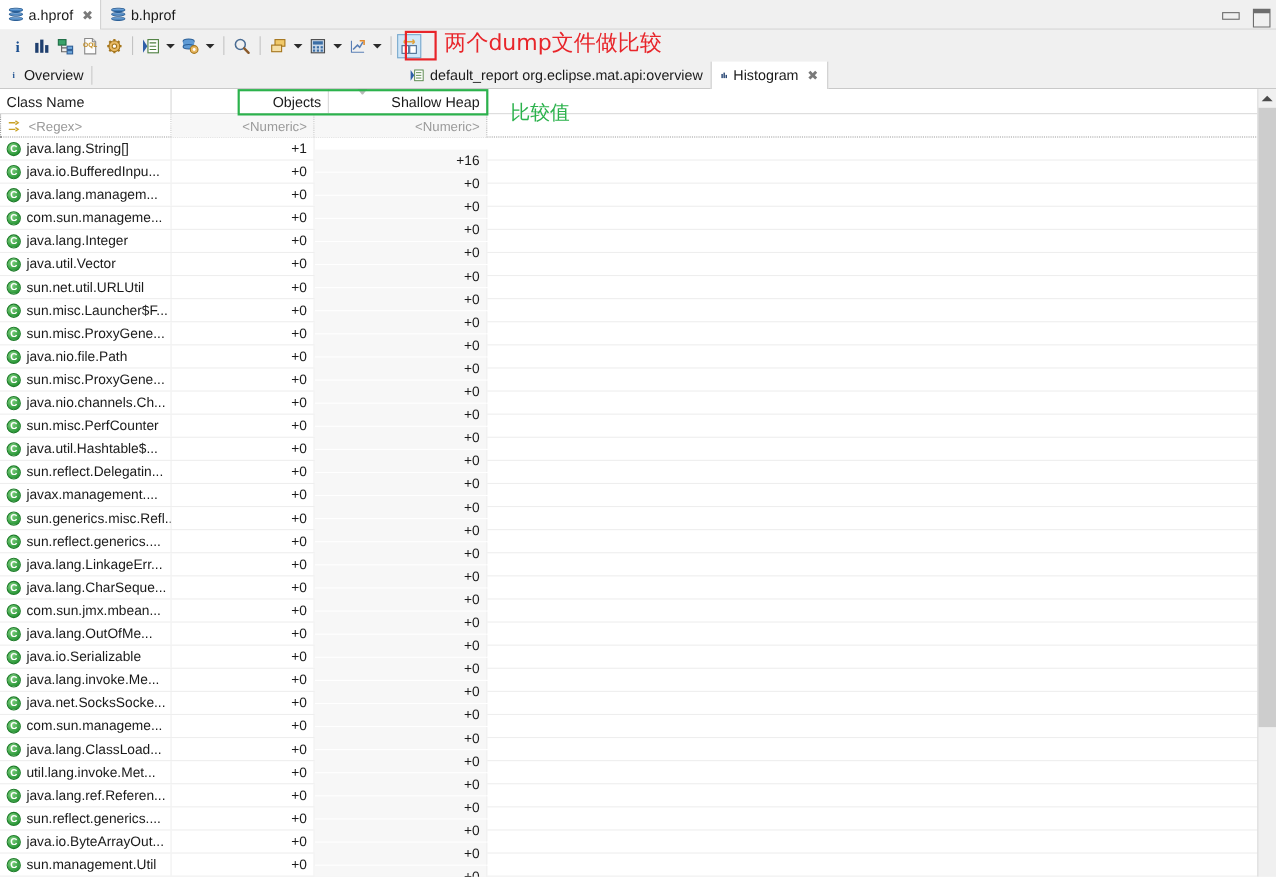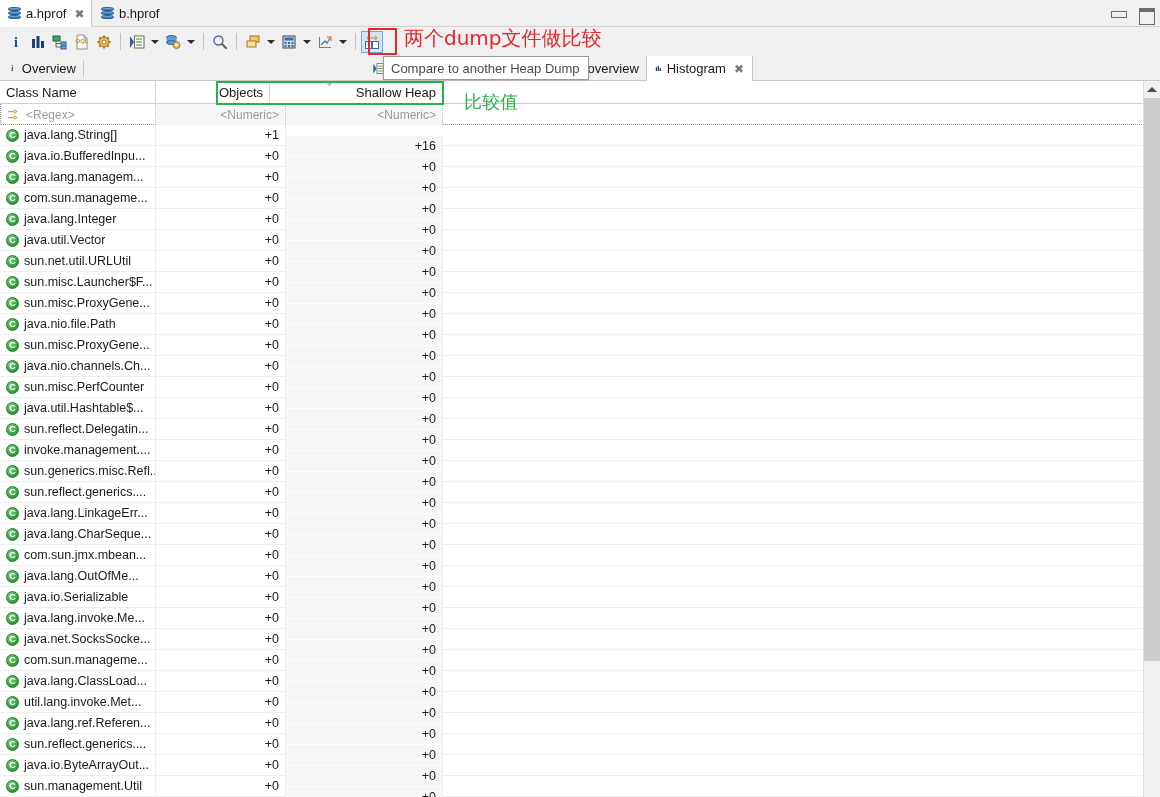--- a/index.html
+++ b/index.html
@@ -377,26 +377,25 @@
       <svg width="13" height="13" viewBox="0 0 16 16">
         <rect x="2" y="5" width="3" height="9" fill="#1f3f6e"></rect>
         <rect x="6.5" y="2" width="3" height="12" fill="#1f3f6e"></rect>
         <rect x="11" y="7" width="3" height="7" fill="#1f3f6e"></rect>
       </svg>
       <span>Histogram</span>
       <span class="closex">✖</span>
     </div>
   </div>
 
-  <div class="tooltip">Compare to another Heap Dump</div>
 
   <div class="tablewrap">
     <div class="thead">
       <div class="th" style="left:0px;width:156px;">Class Name</div>
-      <div class="th num" style="left:140px;width:130px;">Objects</div>
+      <div class="th num" style="left:169px;width:130px;">Objects</div>
       <div class="th num" style="left:286px;width:157px;">Shallow Heap</div>
       <div class="sortmark"></div>
     </div>
 
     <div class="filterrow">
       <div class="fc first" style="left:0px;width:156px;">
         <svg class="regexicon" viewBox="0 0 16 14">
           <path d="M1 3 h7 M1 10 h7 M8 1 l3 2 l-3 2 M8 8 l3 2 l-3 2" stroke="#c9a227" stroke-width="1.4" fill="none"></path>
         </svg>
         <span>&lt;Regex&gt;</span>
@@ -526,21 +525,21 @@
           <div class="cell cname" style="left: 0px; width: 156px;">
             <span class="cicon">C</span>
             <span>sun.reflect.Delegatin...</span>
           </div>
           <div class="cell num" style="left: 156px; width: 130px;">+0</div>
           <div class="cell num shallow" style="left: 286px; width: 157px;">+0</div>
         </div>
         <div class="row">
           <div class="cell cname" style="left: 0px; width: 156px;">
             <span class="cicon">C</span>
-            <span>invoke.management....</span>
+            <span>javax.management....</span>
           </div>
           <div class="cell num" style="left: 156px; width: 130px;">+0</div>
           <div class="cell num shallow" style="left: 286px; width: 157px;">+0</div>
         </div>
         <div class="row">
           <div class="cell cname" style="left: 0px; width: 156px;">
             <span class="cicon">C</span>
             <span>sun.generics.misc.Refl...</span>
           </div>
           <div class="cell num" style="left: 156px; width: 130px;">+0</div>

